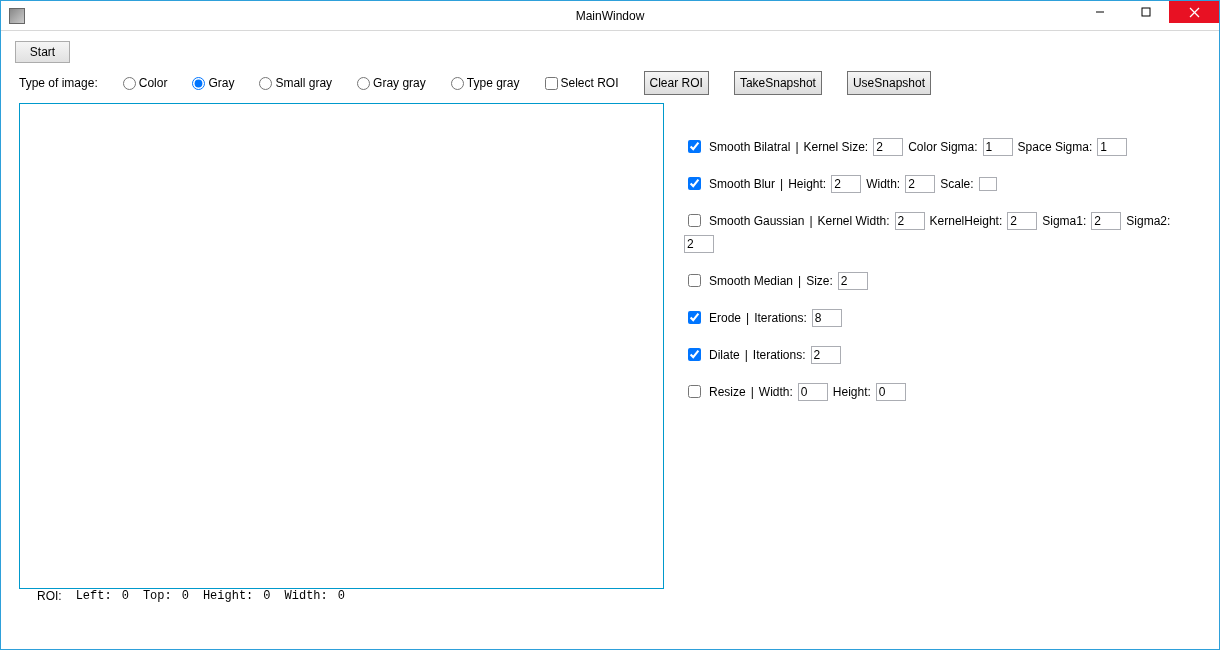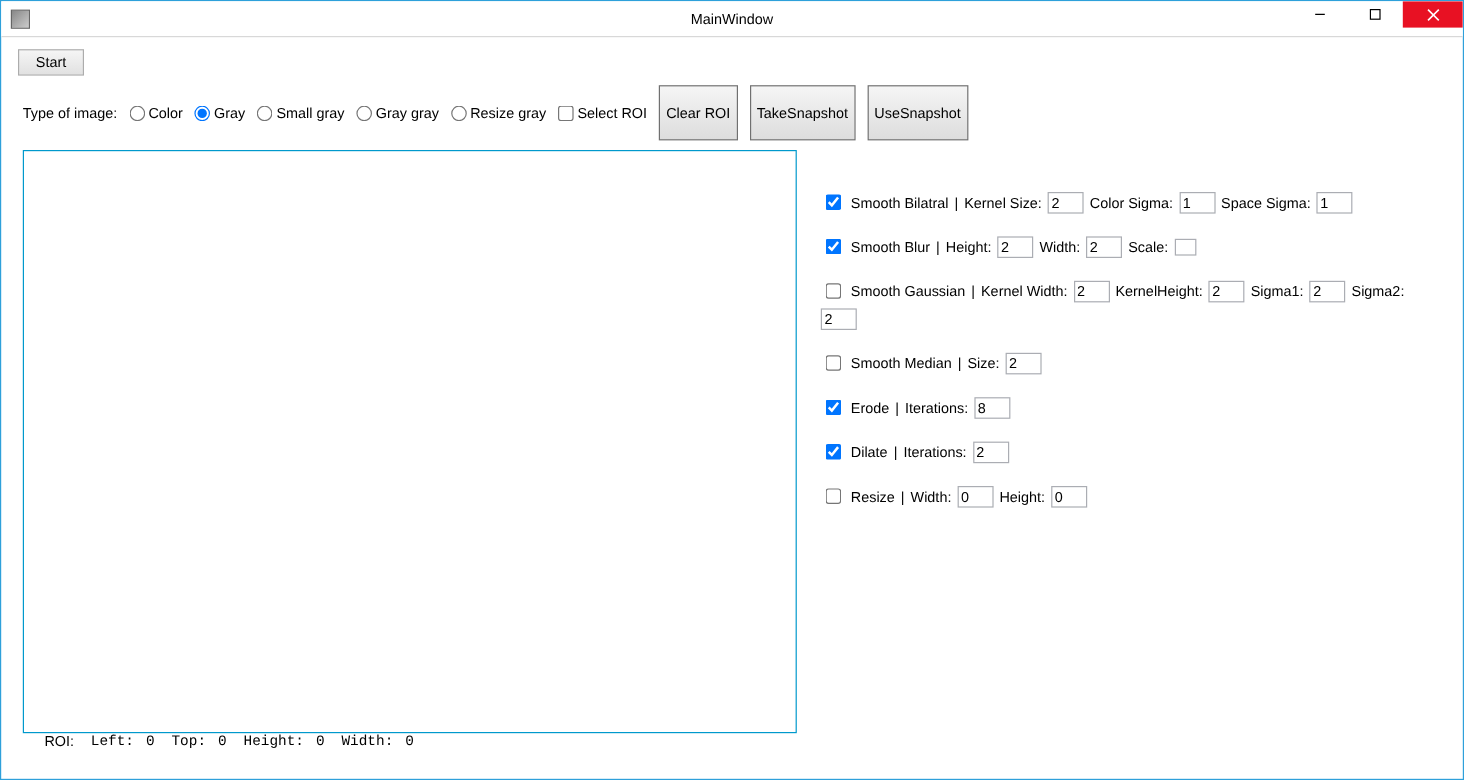--- a/index.html
+++ b/index.html
@@ -92,31 +92,31 @@
     z-index: 2;
     top: 1px;
   }
   
   .tabbody {
     padding: 8px 4px 4px 4px;
   }
   .toprow {
     display: flex;
     align-items: center;
-    gap: 10px;
+    gap: 25px;
     flex-wrap: wrap;
   }
   .radio { display:flex; align-items:center; gap:3px; }
   .radio input { margin:0; width:13px;height:13px;}
   .chk { display:flex; align-items:center; gap:3px;justify-content:space-between; }
   .chk input { margin:0; width:13px;height:13px;}
   .btn {
     background: linear-gradient(#f5f5f5,#dddddd);
     border: 1px solid #707070;
-    padding: 15px 5px;
+    padding: 4px 5px;
     font-size: 12px;
     cursor: default;
   }
   
   .worksplit {
     display: flex;
     margin-top: 8px;
     gap: 20px;
   }
   .imgbox {
@@ -201,21 +201,21 @@
       <span class="radio">
         <input type="radio" name="imgtype" style="">
         <span>Small gray</span>
       </span>
       <span class="radio">
         <input type="radio" name="imgtype" style="">
         <span>Gray gray</span>
       </span>
       <span class="radio">
         <input type="radio" name="imgtype" style="">
-        <span>Resize gray</span>
+        <span>Type gray</span>
       </span>
 
       <span class="chk">
         <input type="checkbox" style="">
         <span>Select ROI</span>
       </span>
 
       <span class="btn">Clear ROI</span>
       <span class="btn">TakeSnapshot</span>
       <span class="btn">UseSnapshot</span>

